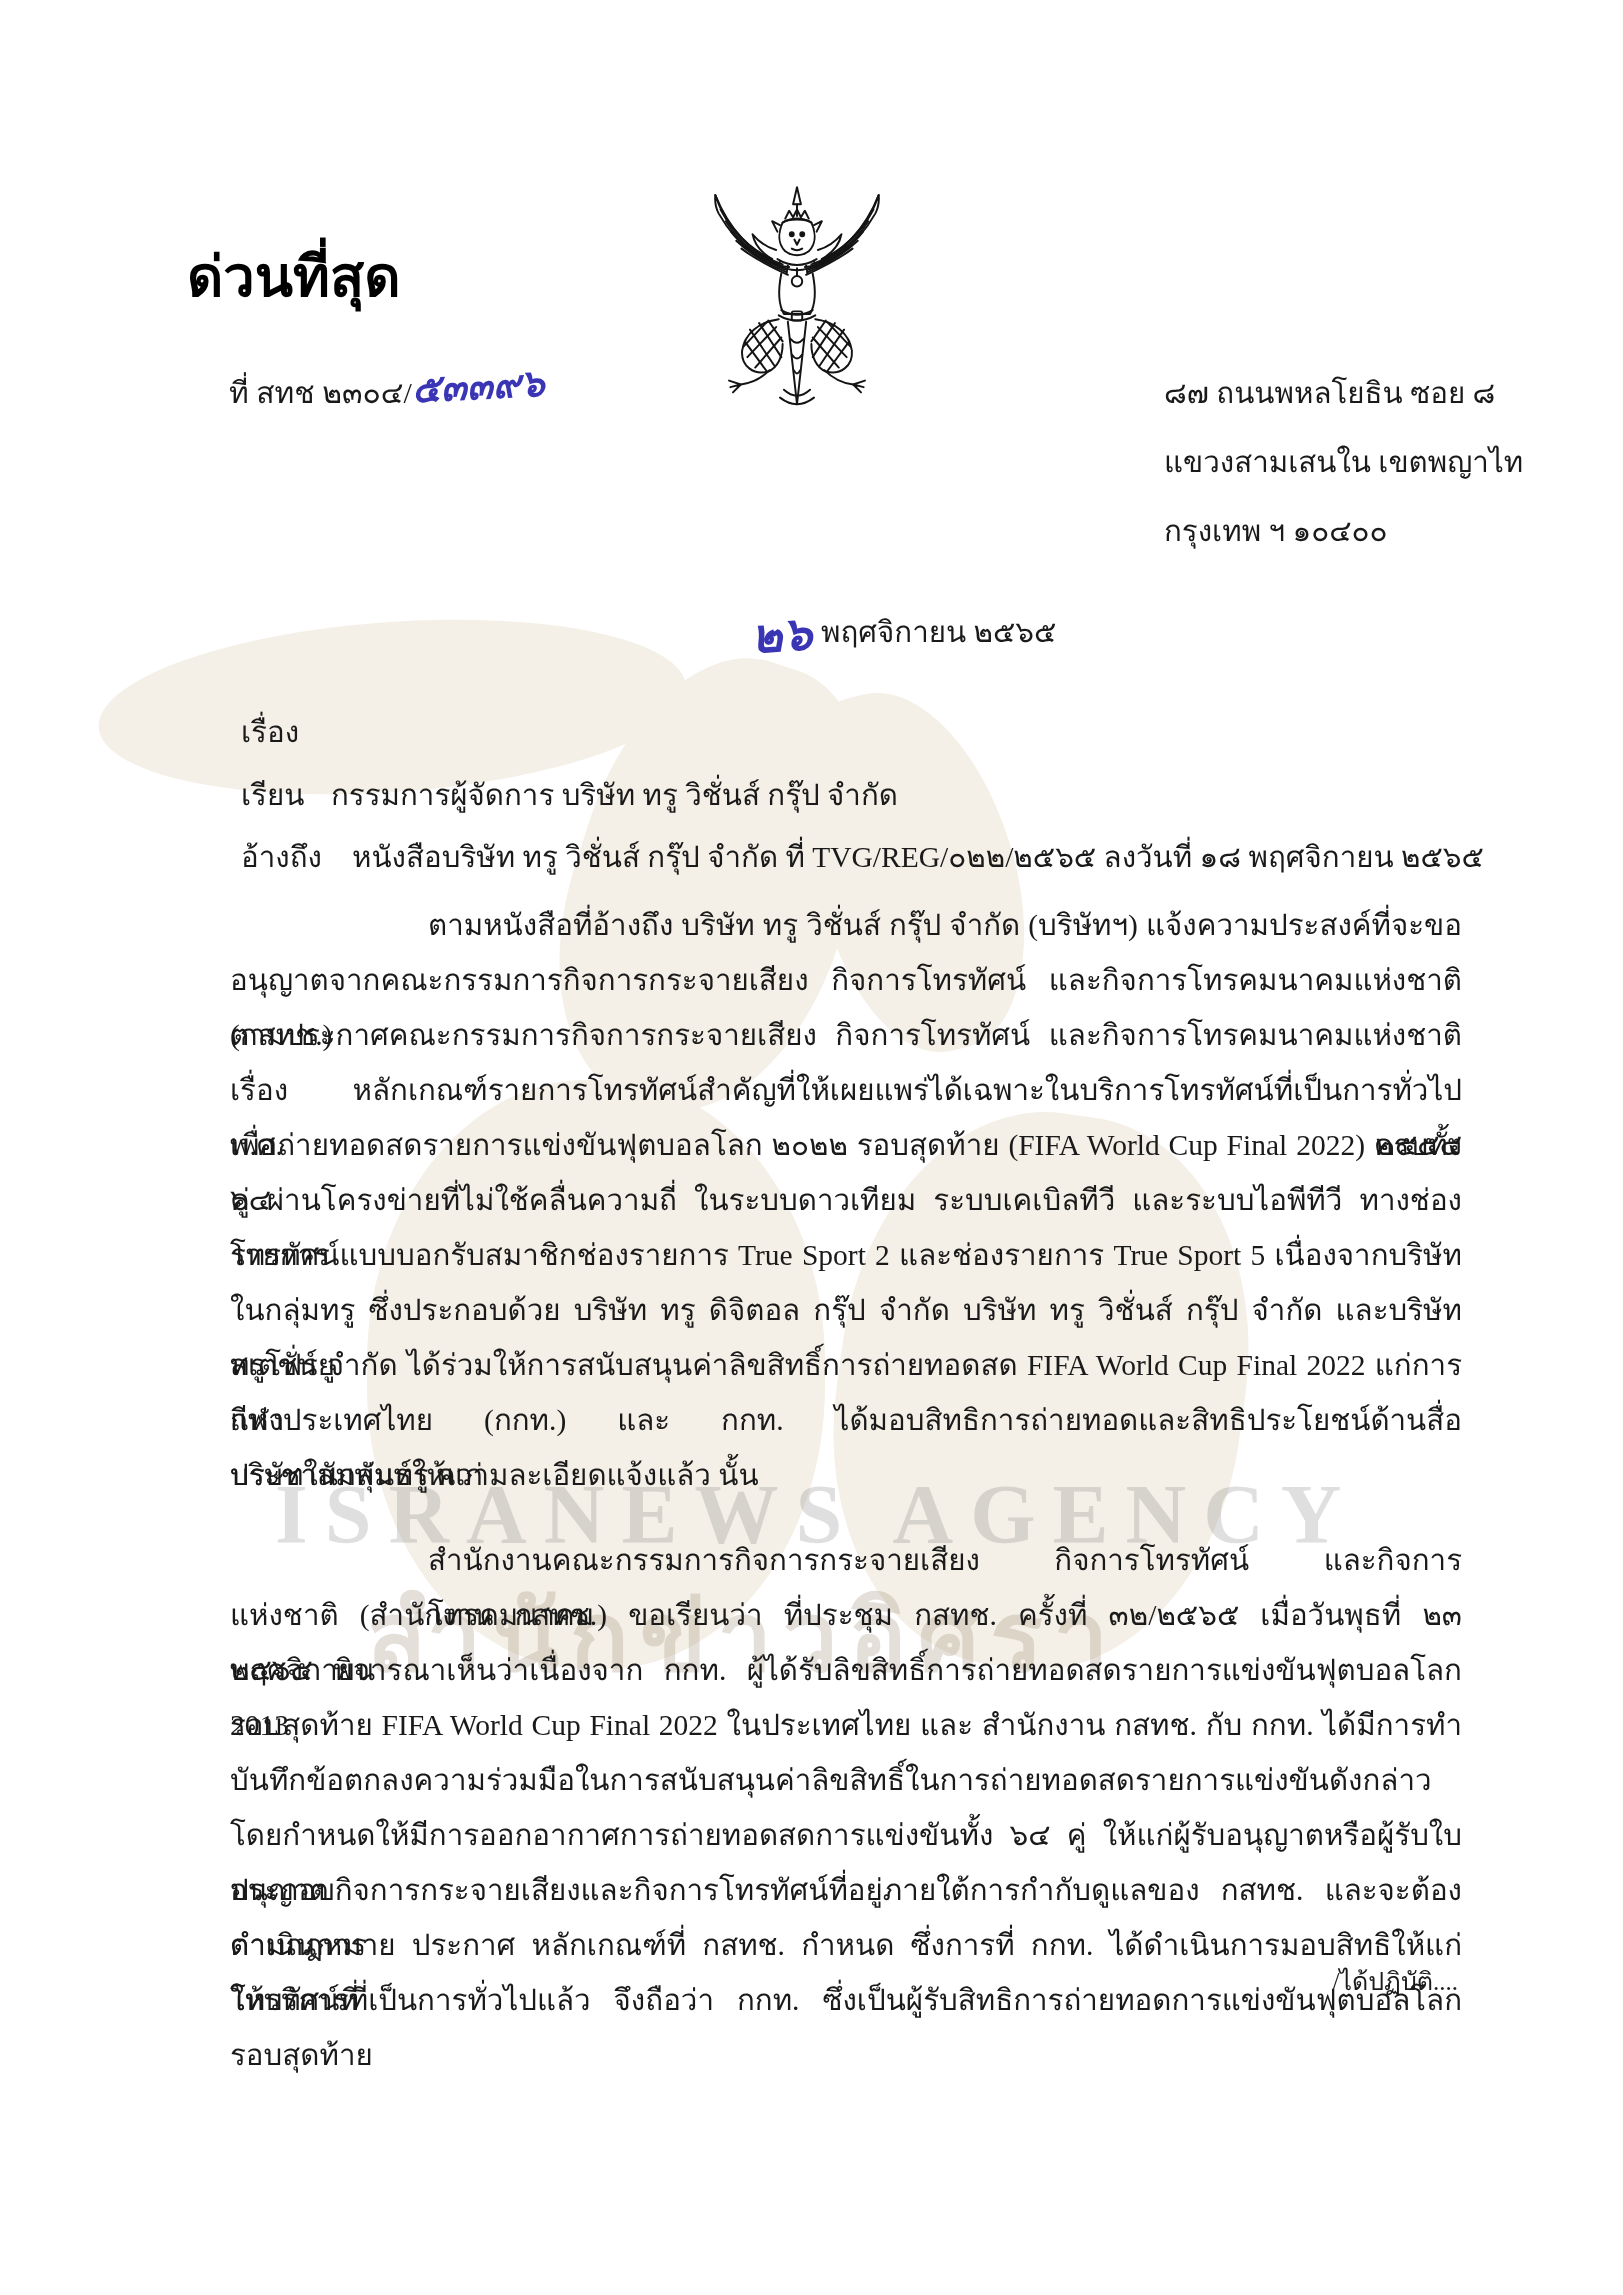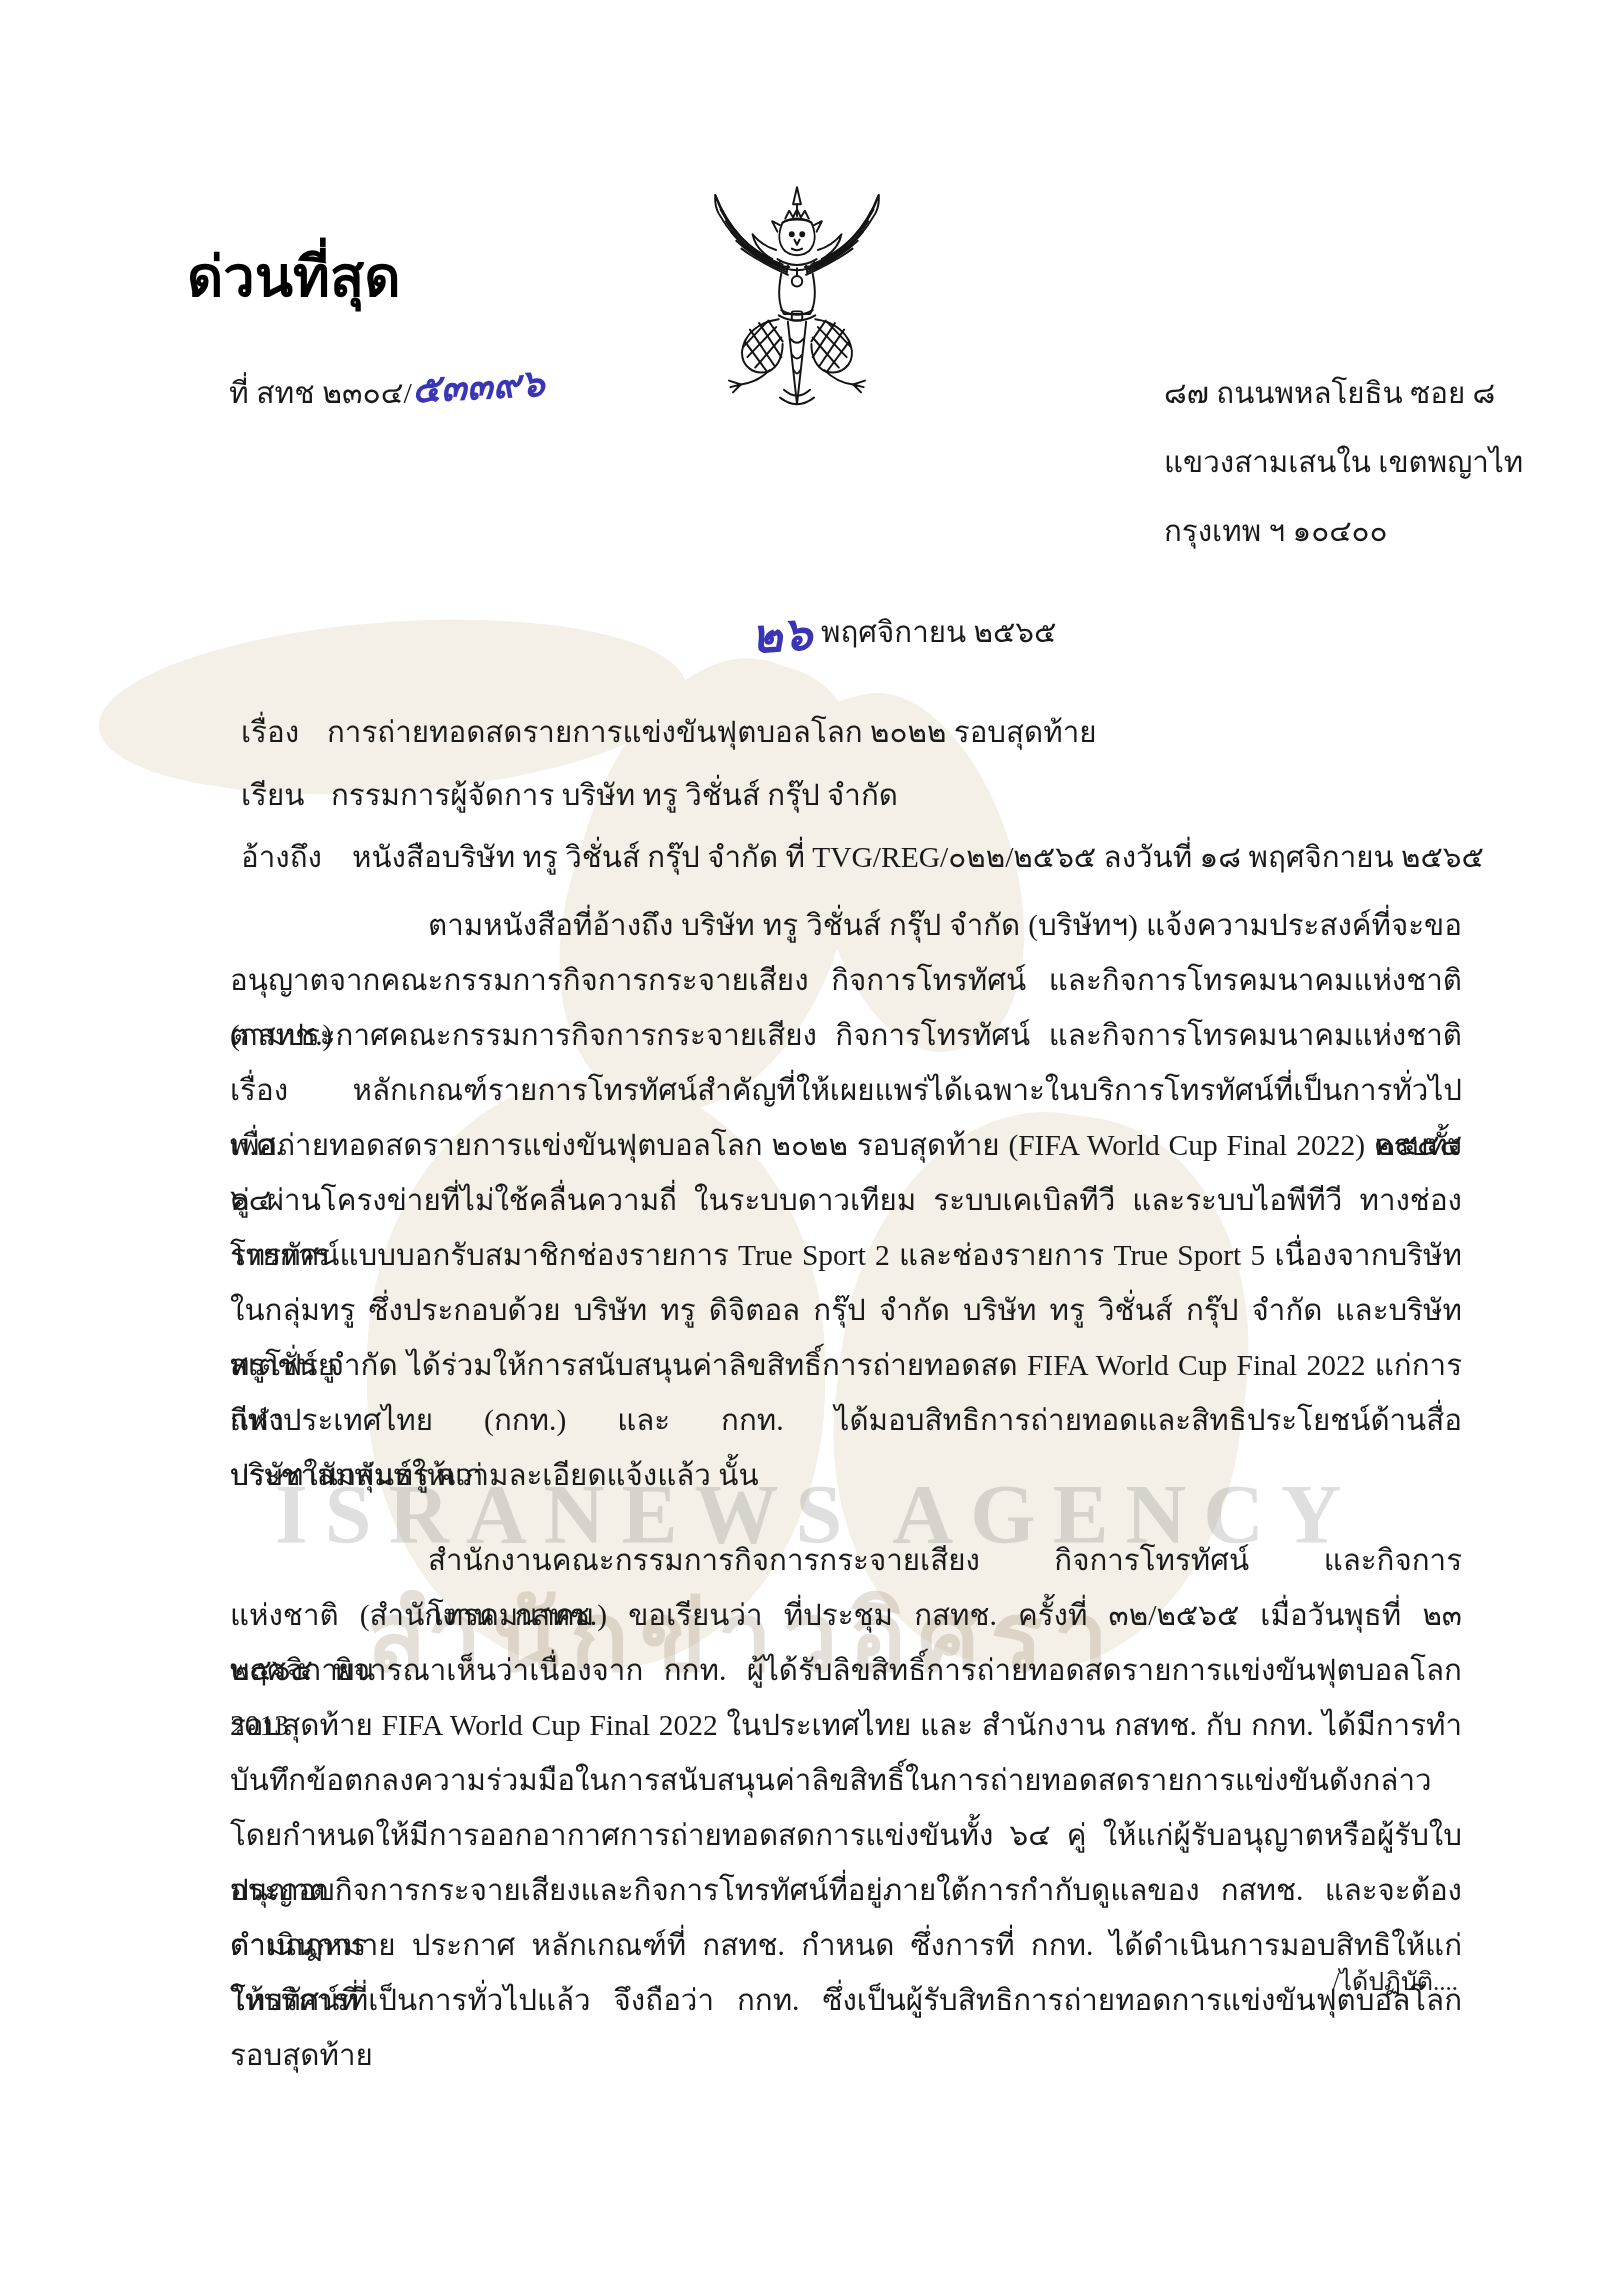--- a/index.html
+++ b/index.html
@@ -162,21 +162,20 @@
     <div>แขวงสามเสนใน เขตพญาไท</div>
     <div>กรุงเทพ ฯ ๑๐๔๐๐</div>
   </div>
 
   <div class="abs dateline">
     <span class="hand date-hand" style="color:#3a35b5;">๒๖</span><span>พฤศจิกายน ๒๕๖๕</span>
   </div>
 
   <div class="abs metaline subject-line">
     <span class="lbl">เรื่อง</span>
-    <span>การถ่ายทอดสดรายการแข่งขันฟุตบอลโลก ๒๐๒๒ รอบสุดท้าย</span>
   </div>
 
   <div class="abs metaline to-line">
     <span class="lbl">เรียน</span>
     <span>กรรมการผู้จัดการ บริษัท ทรู วิชั่นส์ กรุ๊ป จำกัด</span>
   </div>
 
   <div class="abs metaline refdoc-line">
     <span class="lbl">อ้างถึง</span>
     <span>หนังสือบริษัท ทรู วิชั่นส์ กรุ๊ป จำกัด ที่ TVG/REG/๐๒๒/๒๕๖๕ ลงวันที่ ๑๘ พฤศจิกายน ๒๕๖๕</span>

